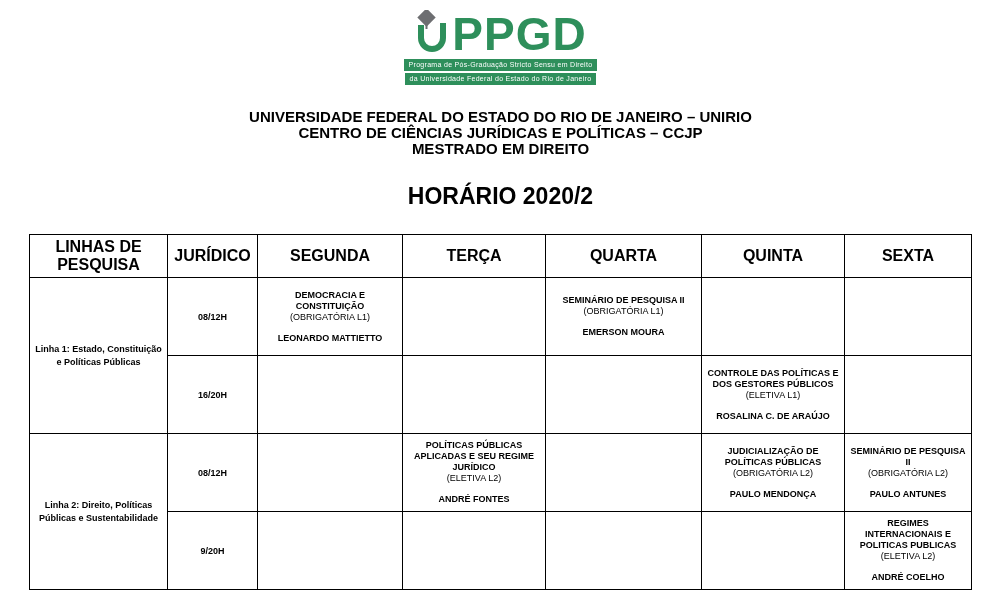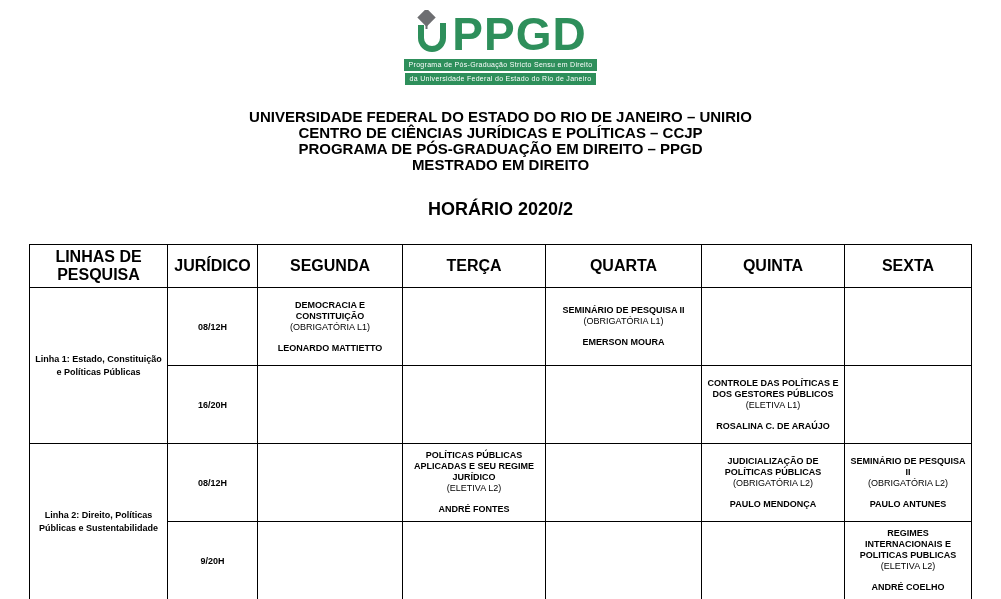--- a/index.html
+++ b/index.html
@@ -15,21 +15,21 @@
   .logo-icon .cap { fill: var(--logo-gray, #6D6E71); }
   .logo-text { color: var(--brand-green, #2E8F5B); font-size: 46px; font-weight: bold; line-height: 0.85; letter-spacing: 1px; }
   .logo-taglines { margin-top: 3px; line-height: 10px; }
   .logo-tag { display: block; }
   .logo-tag span { display: inline-block; background: var(--brand-green, #2E8F5B); color: #fff; font-size: 7px; padding: 1px 5px; letter-spacing: 0.3px; }
 
   
   .doc-header { margin-top: 24px; text-align: center; font-weight: bold; font-size: 15px; line-height: 16px; }
 
   
-  .doc-title { margin: 26px 0 0 0; text-align: center; font-size: 18px; font-weight: bold; }
+  .doc-title { margin: 26px 0 0 0; text-align: center; font-size: 23px; font-weight: bold; }
 
   
   table.schedule { width: 942px; margin: 24px auto 0 auto; border-collapse: collapse; table-layout: fixed; }
   table.schedule th, table.schedule td { border: 1px solid var(--border, #000); padding: 3px 5px; text-align: center; vertical-align: middle; overflow: hidden; }
   table.schedule th { height: 40px; font-size: 16px; font-weight: bold; }
   table.schedule td { height: 78px; font-size: 9px; }
   td.linha-cell { font-weight: bold; font-size: 10px; line-height: 13px; padding: 3px 8px; }
   td.horario-cell { font-weight: bold; font-size: 10px; }
   td.course-cell { padding: 4px 4px; }
   .course-title { font-weight: bold; font-size: 9px; line-height: 11px; }
@@ -52,21 +52,20 @@
     </div>
     <div class="logo-taglines">
       <span class="logo-tag"><span>Programa de Pós-Graduação Stricto Sensu em Direito</span></span>
       <span class="logo-tag"><span>da Universidade Federal do Estado do Rio de Janeiro</span></span>
     </div>
   </div>
 
   <div class="doc-header">
     <div>UNIVERSIDADE FEDERAL DO ESTADO DO RIO DE JANEIRO – UNIRIO</div>
     <div>CENTRO DE CIÊNCIAS JURÍDICAS E POLÍTICAS – CCJP</div>
-    <div>PROGRAMA DE PÓS-GRADUAÇÃO EM DIREITO – PPGD</div>
     <div>MESTRADO EM DIREITO</div>
   </div>
 
   <div class="doc-title">HORÁRIO 2020/2</div>
 
   <table class="schedule">
     <colgroup>
       <col style="width:138px">
         <col style="width:90px">
         <col style="width:145px">

